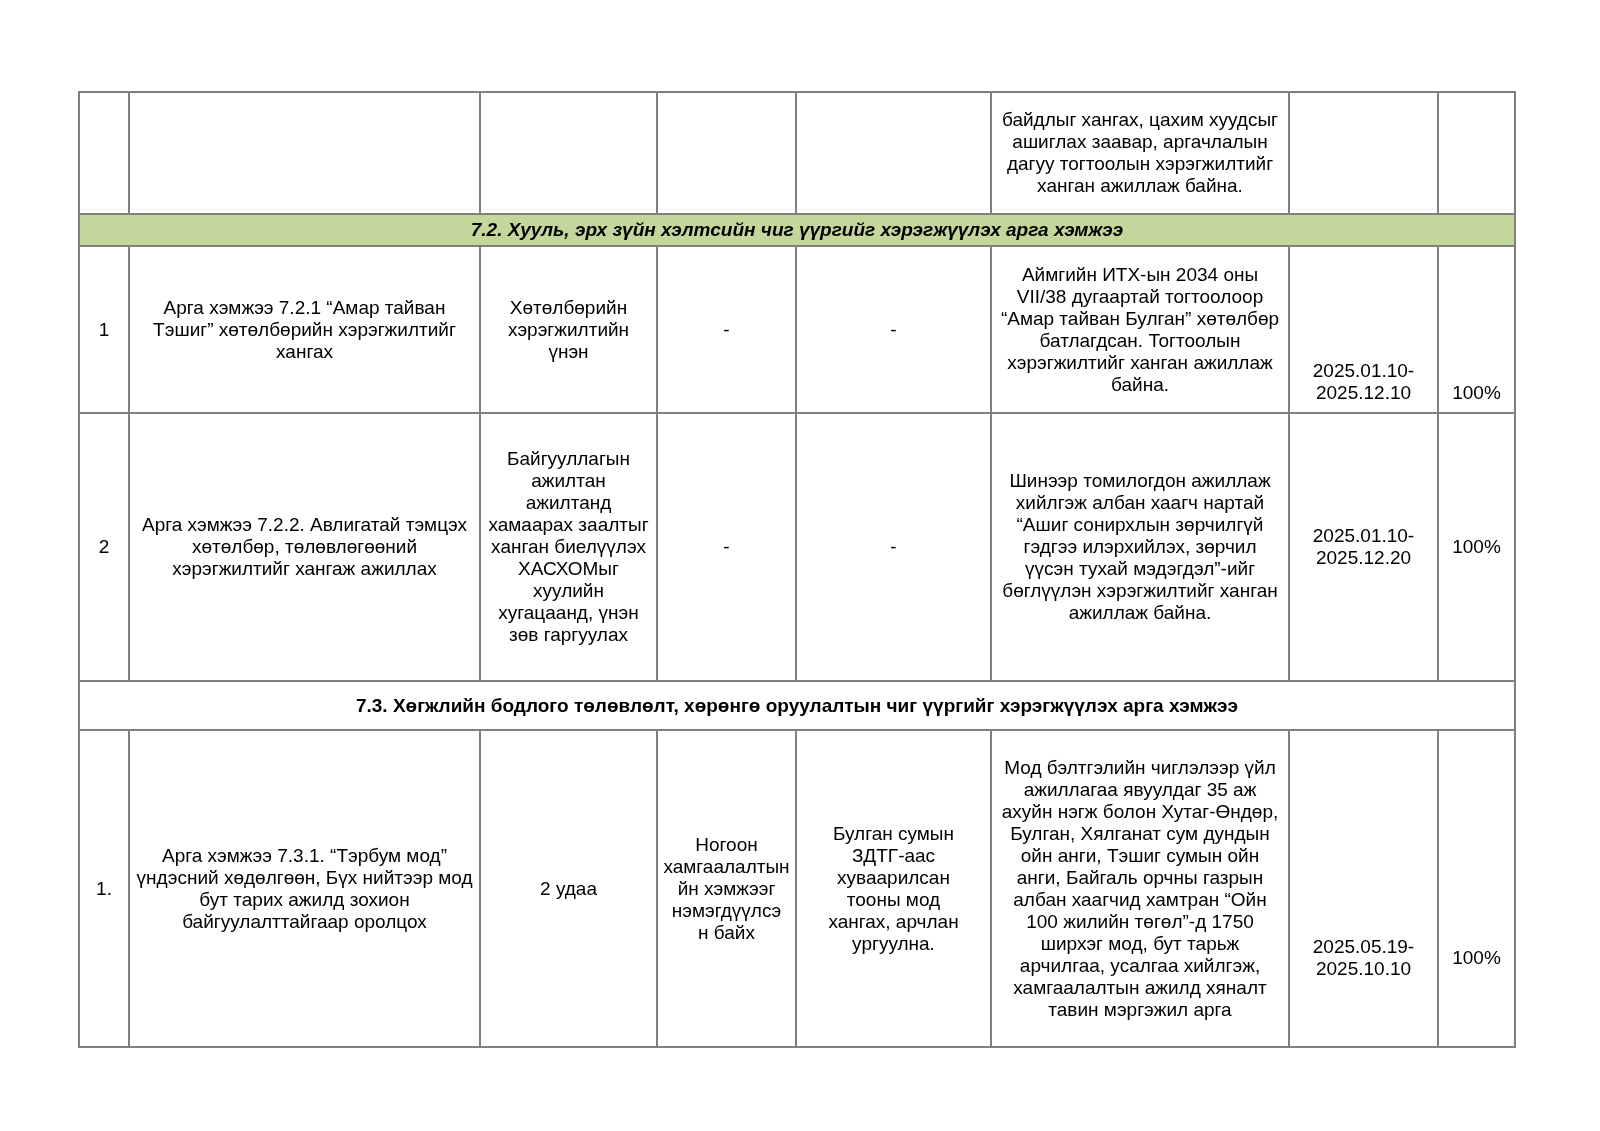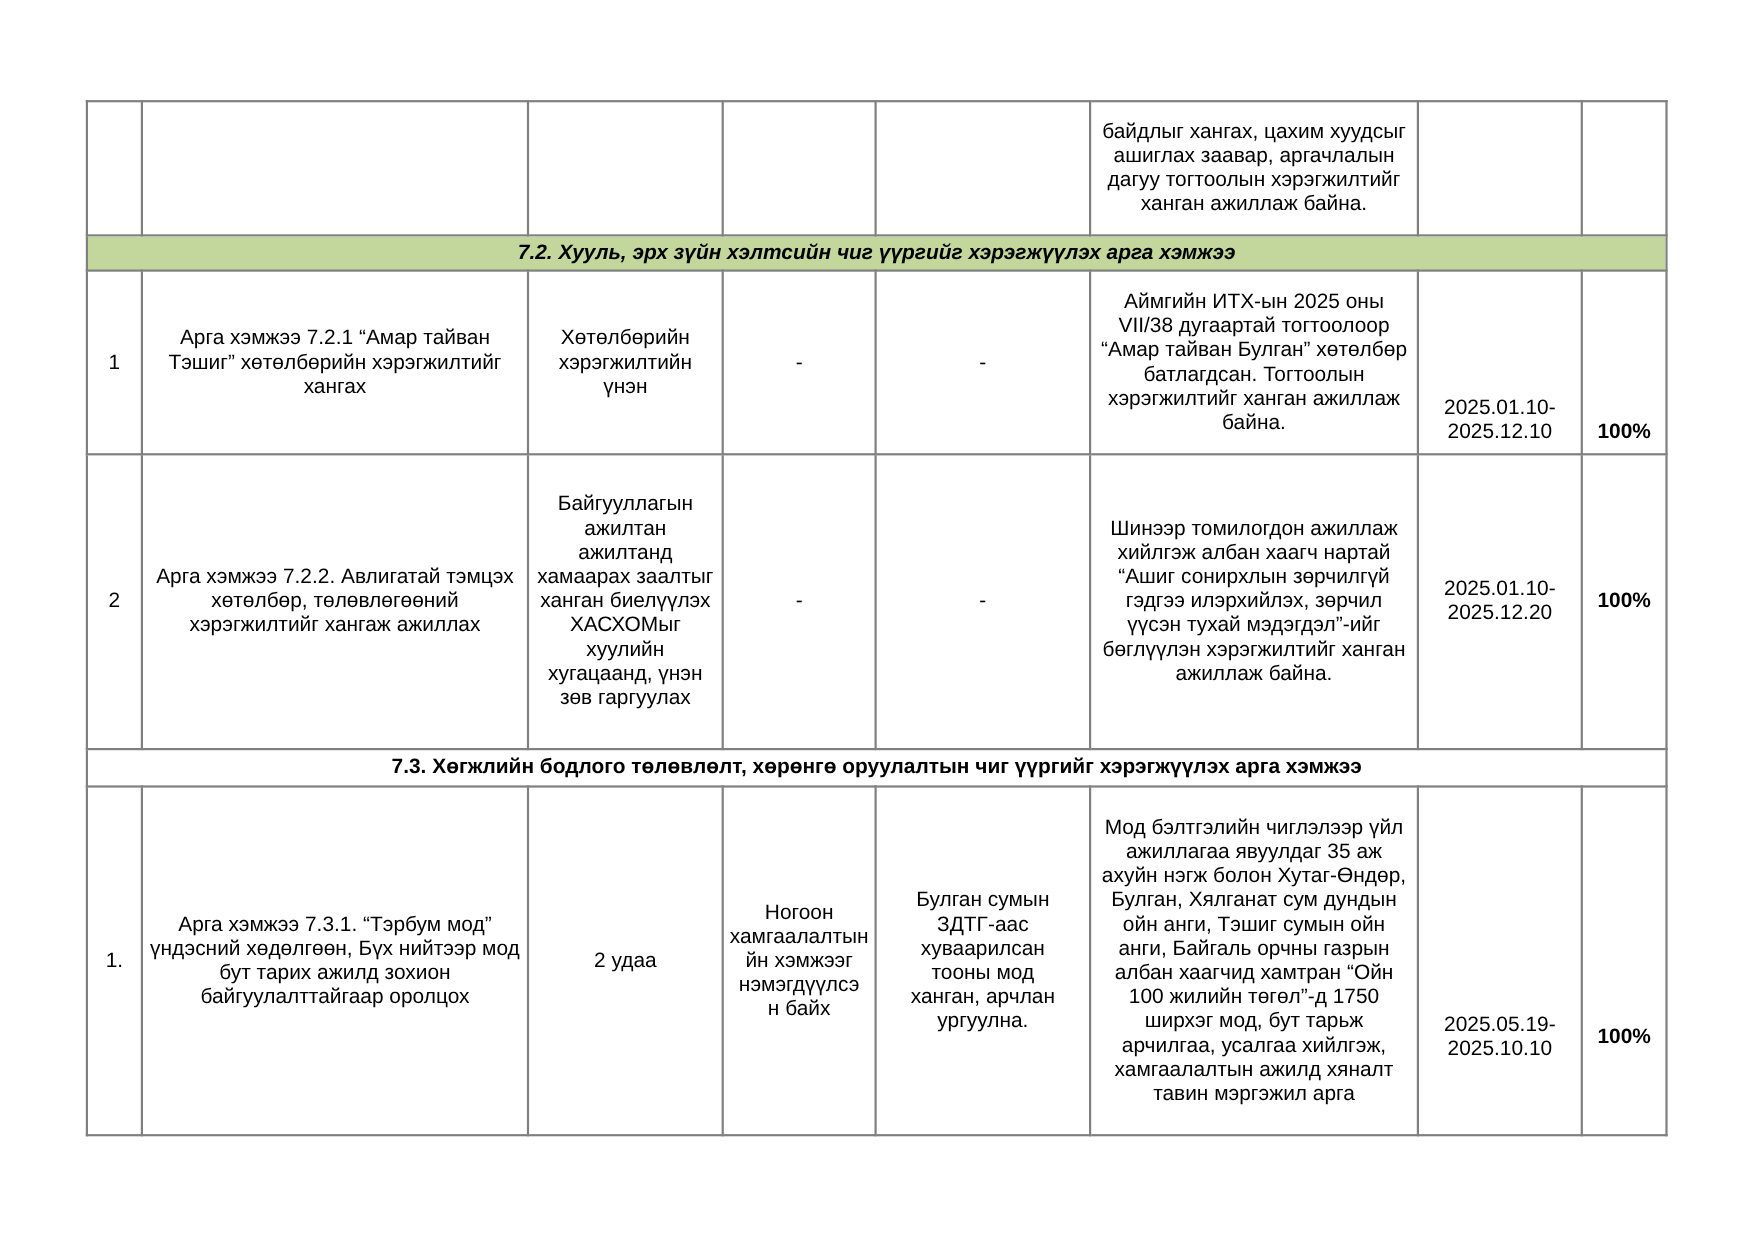--- a/index.html
+++ b/index.html
@@ -33,21 +33,21 @@
     font-size:20px;
     border-top:2px solid #262626;
     border-bottom:2px solid #262626;
     white-space:normal;
     padding:3px 5px;
   }
   td.sec-green{
     background:#c3d69b;
     font-style:italic;
   }
-  .cell-percent{font-weight:bold;}
+  .cell-percent{font-weight:normal;}
   tr.row-r1 td.cell-period, tr.row-r1 td.cell-percent{
     vertical-align:bottom;
     padding-bottom:8px;
   }
   tr.row-r3 td.cell-period, tr.row-r3 td.cell-percent{
     padding-top:140px;
   }
 </style>
 </head>
 <body>
@@ -80,56 +80,56 @@
       <tr style="height:32px">
         <td colspan="8" class="sec-title sec-green">7.2. Хууль, эрх зүйн хэлтсийн чиг үүргийг хэрэгжүүлэх арга хэмжээ</td>
       </tr>
 
       <tr style="height:167px" class="row-r1">
         <td class="cell-number">1</td>
         <td class="cell-activity">Арга хэмжээ 7.2.1 “Амар тайван Тэшиг” хөтөлбөрийн хэрэгжилтийг хангах</td>
         <td class="cell-indicator">Хөтөлбөрийн хэрэгжилтийн үнэн</td>
         <td class="cell-baseline">-</td>
         <td class="cell-target">-</td>
-        <td class="cell-result">Аймгийн ИТХ-ын 2025 оны VII/38 дугаартай тогтоолоор “Амар тайван Булган” хөтөлбөр батлагдсан. Тогтоолын хэрэгжилтийг ханган ажиллаж байна.</td>
+        <td class="cell-result">Аймгийн ИТХ-ын 2034 оны VII/38 дугаартай тогтоолоор “Амар тайван Булган” хөтөлбөр батлагдсан. Тогтоолын хэрэгжилтийг ханган ажиллаж байна.</td>
         <td class="cell-period">2025.01.10-
 2025.12.10</td>
         <td class="cell-percent">100%</td>
       </tr>
 
       <tr style="height:268px" class="row-r2">
         <td class="cell-number">2</td>
         <td class="cell-activity">Арга хэмжээ 7.2.2. Авлигатай тэмцэх хөтөлбөр, төлөвлөгөөний хэрэгжилтийг хангаж ажиллах</td>
         <td class="cell-indicator">Байгууллагын ажилтан ажилтанд хамаарах заалтыг ханган биелүүлэх ХАСХОМыг хуулийн хугацаанд, үнэн зөв гаргуулах</td>
         <td class="cell-baseline">-</td>
         <td class="cell-target">-</td>
         <td class="cell-result">Шинээр томилогдон ажиллаж хийлгэж албан хаагч нартай “Ашиг сонирхлын зөрчилгүй гэдгээ илэрхийлэх, зөрчил үүсэн тухай мэдэгдэл”-ийг бөглүүлэн хэрэгжилтийг ханган ажиллаж байна.</td>
         <td class="cell-period">2025.01.10-
 2025.12.20</td>
         <td class="cell-percent">100%</td>
       </tr>
 
-      <tr style="height:34px">
+      <tr style="height:49px">
         <td colspan="8" class="sec-title">7.3. Хөгжлийн бодлого төлөвлөлт, хөрөнгө оруулалтын чиг үүргийг хэрэгжүүлэх арга хэмжээ</td>
       </tr>
 
       <tr style="height:317px" class="row-r3">
         <td class="cell-number">1.</td>
         <td class="cell-activity">Арга хэмжээ 7.3.1. “Тэрбум мод” үндэсний хөдөлгөөн, Бүх нийтээр мод бут тарих ажилд зохион байгуулалттайгаар оролцох</td>
         <td class="cell-indicator">2 удаа</td>
         <td class="cell-baseline">Ногоон
 хамгаалалтын
 йн хэмжээг
 нэмэгдүүлсэ
 н байх</td>
         <td class="cell-target">Булган сумын
 ЗДТГ-аас
 хуваарилсан
 тооны мод
-ханган, арчлан
+хангах, арчлан
 ургуулна.</td>
         <td class="cell-result">Мод бэлтгэлийн чиглэлээр үйл ажиллагаа явуулдаг 35 аж ахуйн нэгж болон Хутаг-Өндөр, Булган, Хялганат сум дундын ойн анги, Тэшиг сумын ойн анги, Байгаль орчны газрын албан хаагчид хамтран “Ойн 100 жилийн төгөл”-д 1750 ширхэг мод, бут тарьж арчилгаа, усалгаа хийлгэж, хамгаалалтын ажилд хяналт тавин мэргэжил арга</td>
         <td class="cell-period">2025.05.19-
 2025.10.10</td>
         <td class="cell-percent">100%</td>
       </tr>
     </tbody>
   </table>
 </div>
 

